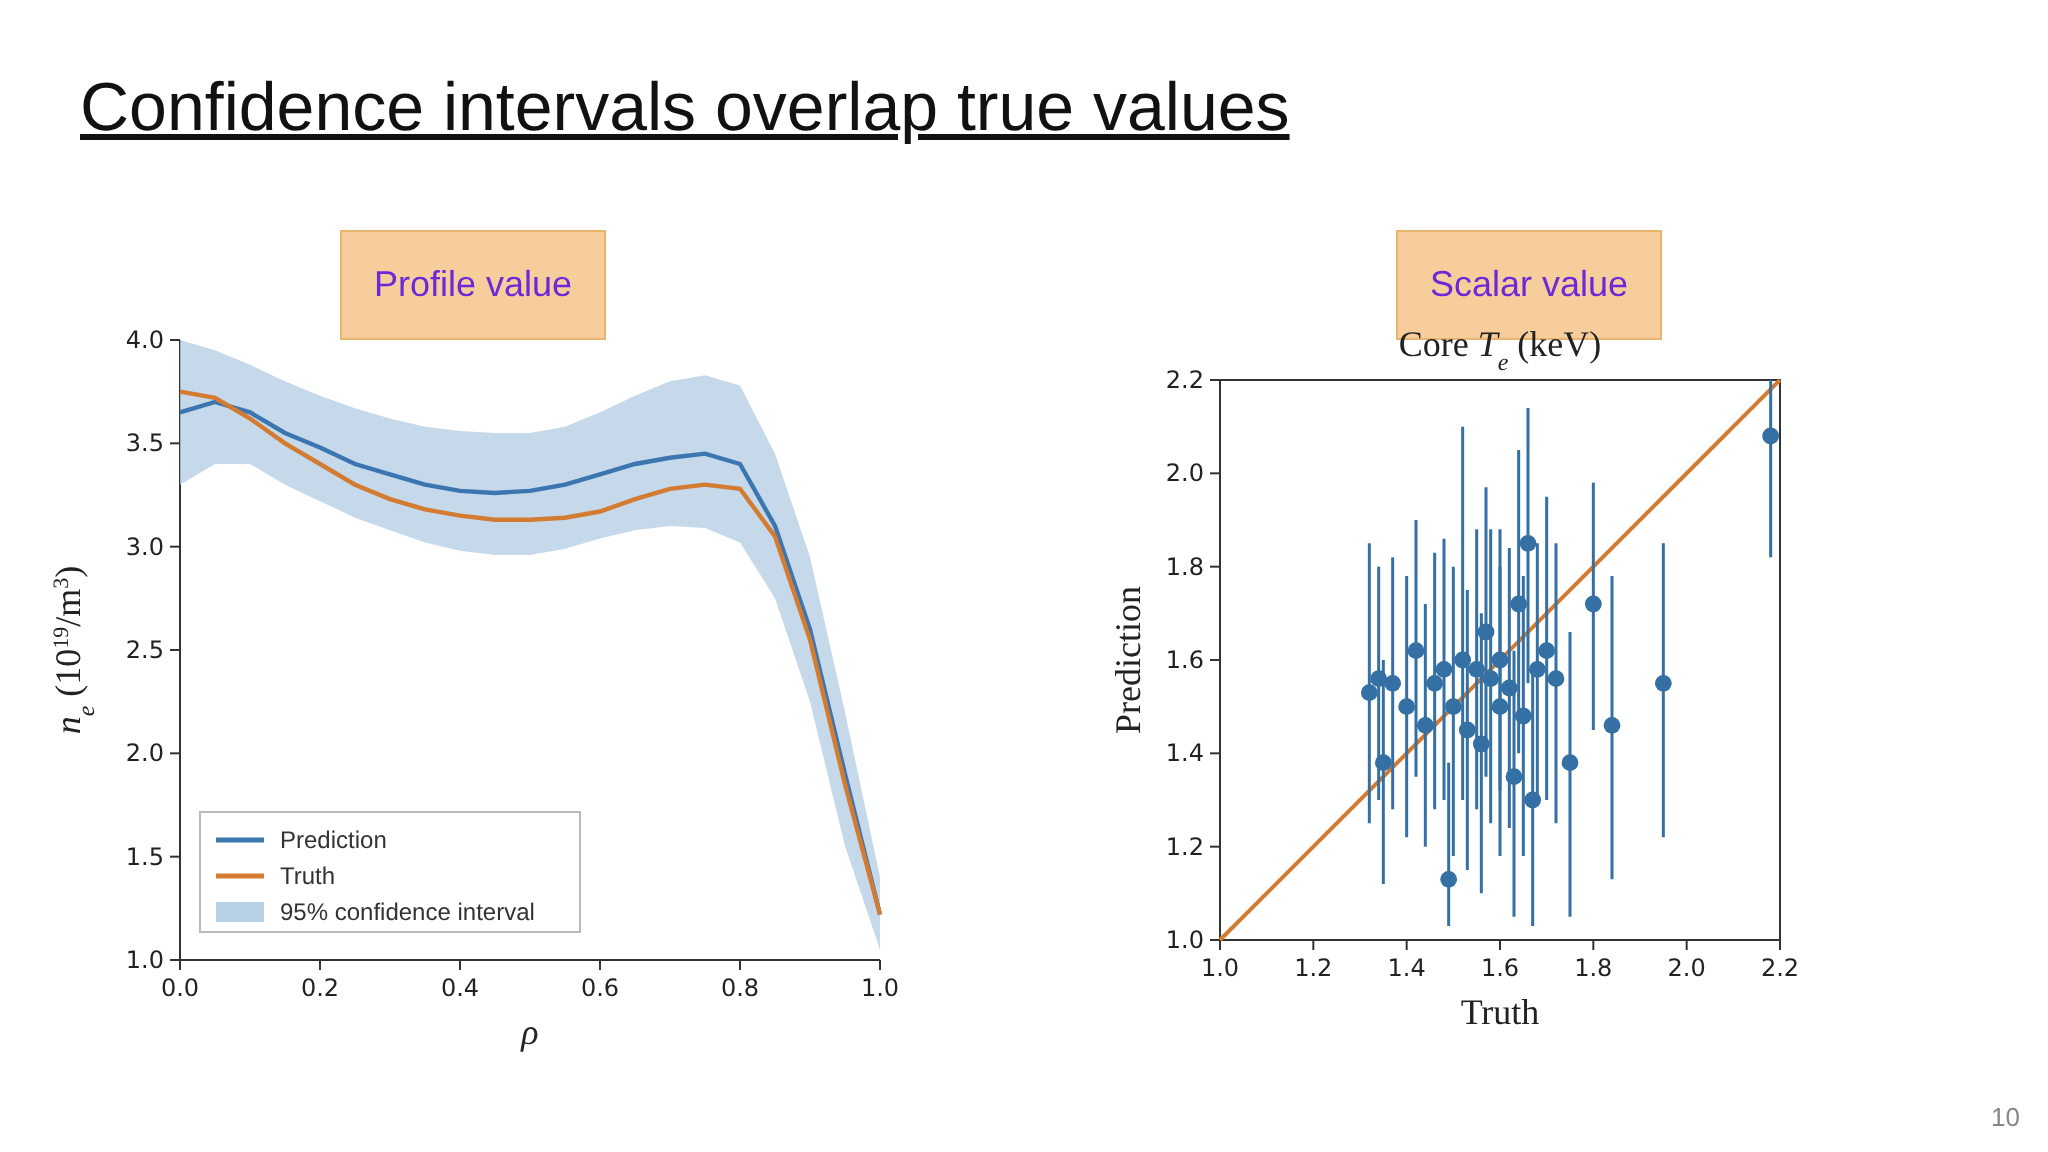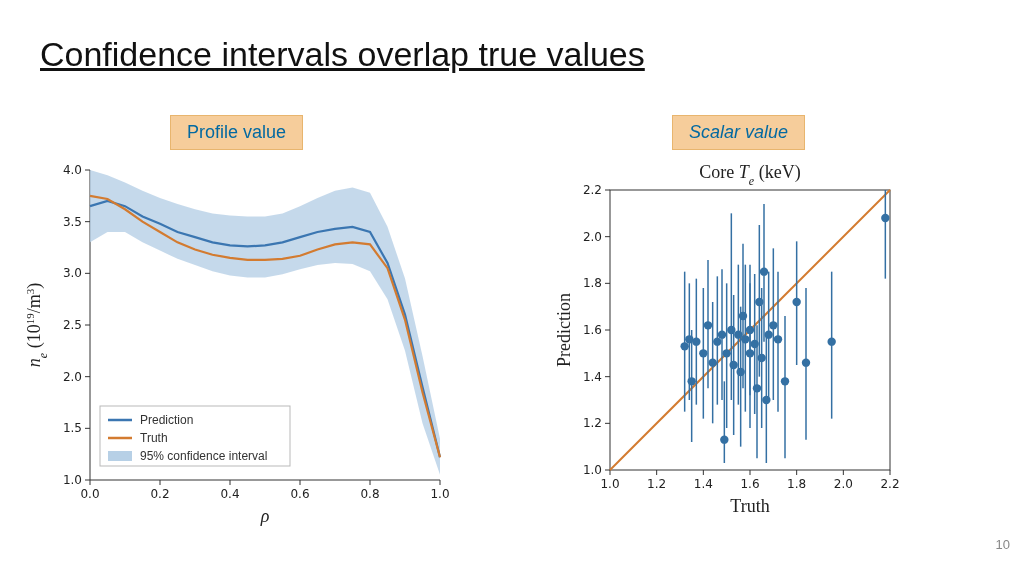--- a/index.html
+++ b/index.html
@@ -22,25 +22,25 @@
     top: 35px;
     font-size: 34px;
     color: #111;
     text-decoration: underline;
   }
   .label-box {
     position: absolute;
     background: #f6cd9b;
     border: 1px solid #e8b56e;
     font-size: 18px;
-    padding: 6px 16px;
-    color: #0369a1;
+    padding: 16px 16px;
+    color: #6d28d9;
   }
   .label-profile { left: 170px; top: 115px; }
-  .label-scalar  { left: 672px; top: 115px; font-style: italic; }
+  .label-scalar  { left: 698px; top: 115px; }
   .chart-left {
     position: absolute;
     left: 20px;
     top: 160px;
     width: 430px;
     height: 370px;
   }
   .chart-right {
     position: absolute;
     left: 550px;
@@ -56,21 +56,21 @@
   .tick-label {
     font-family: "DejaVu Sans", Arial, sans-serif;
     font-size: 12px;
     fill: #222;
   }
   .legend-box { fill:#fff; stroke:#b9b9b9; }
   .legend-text { font-family: Arial, sans-serif; font-size: 12px; fill:#333; }
   .page-num {
     position: absolute;
     right: 14px;
-    bottom: 24px;
+    bottom: 10px;
     color: #888;
     font-size: 13px;
   }
   .chart-title-small {
     font-family: "Times New Roman", Georgia, serif;
     font-size: 18px;
     fill: #222;
   }
 </style>
 </head>

